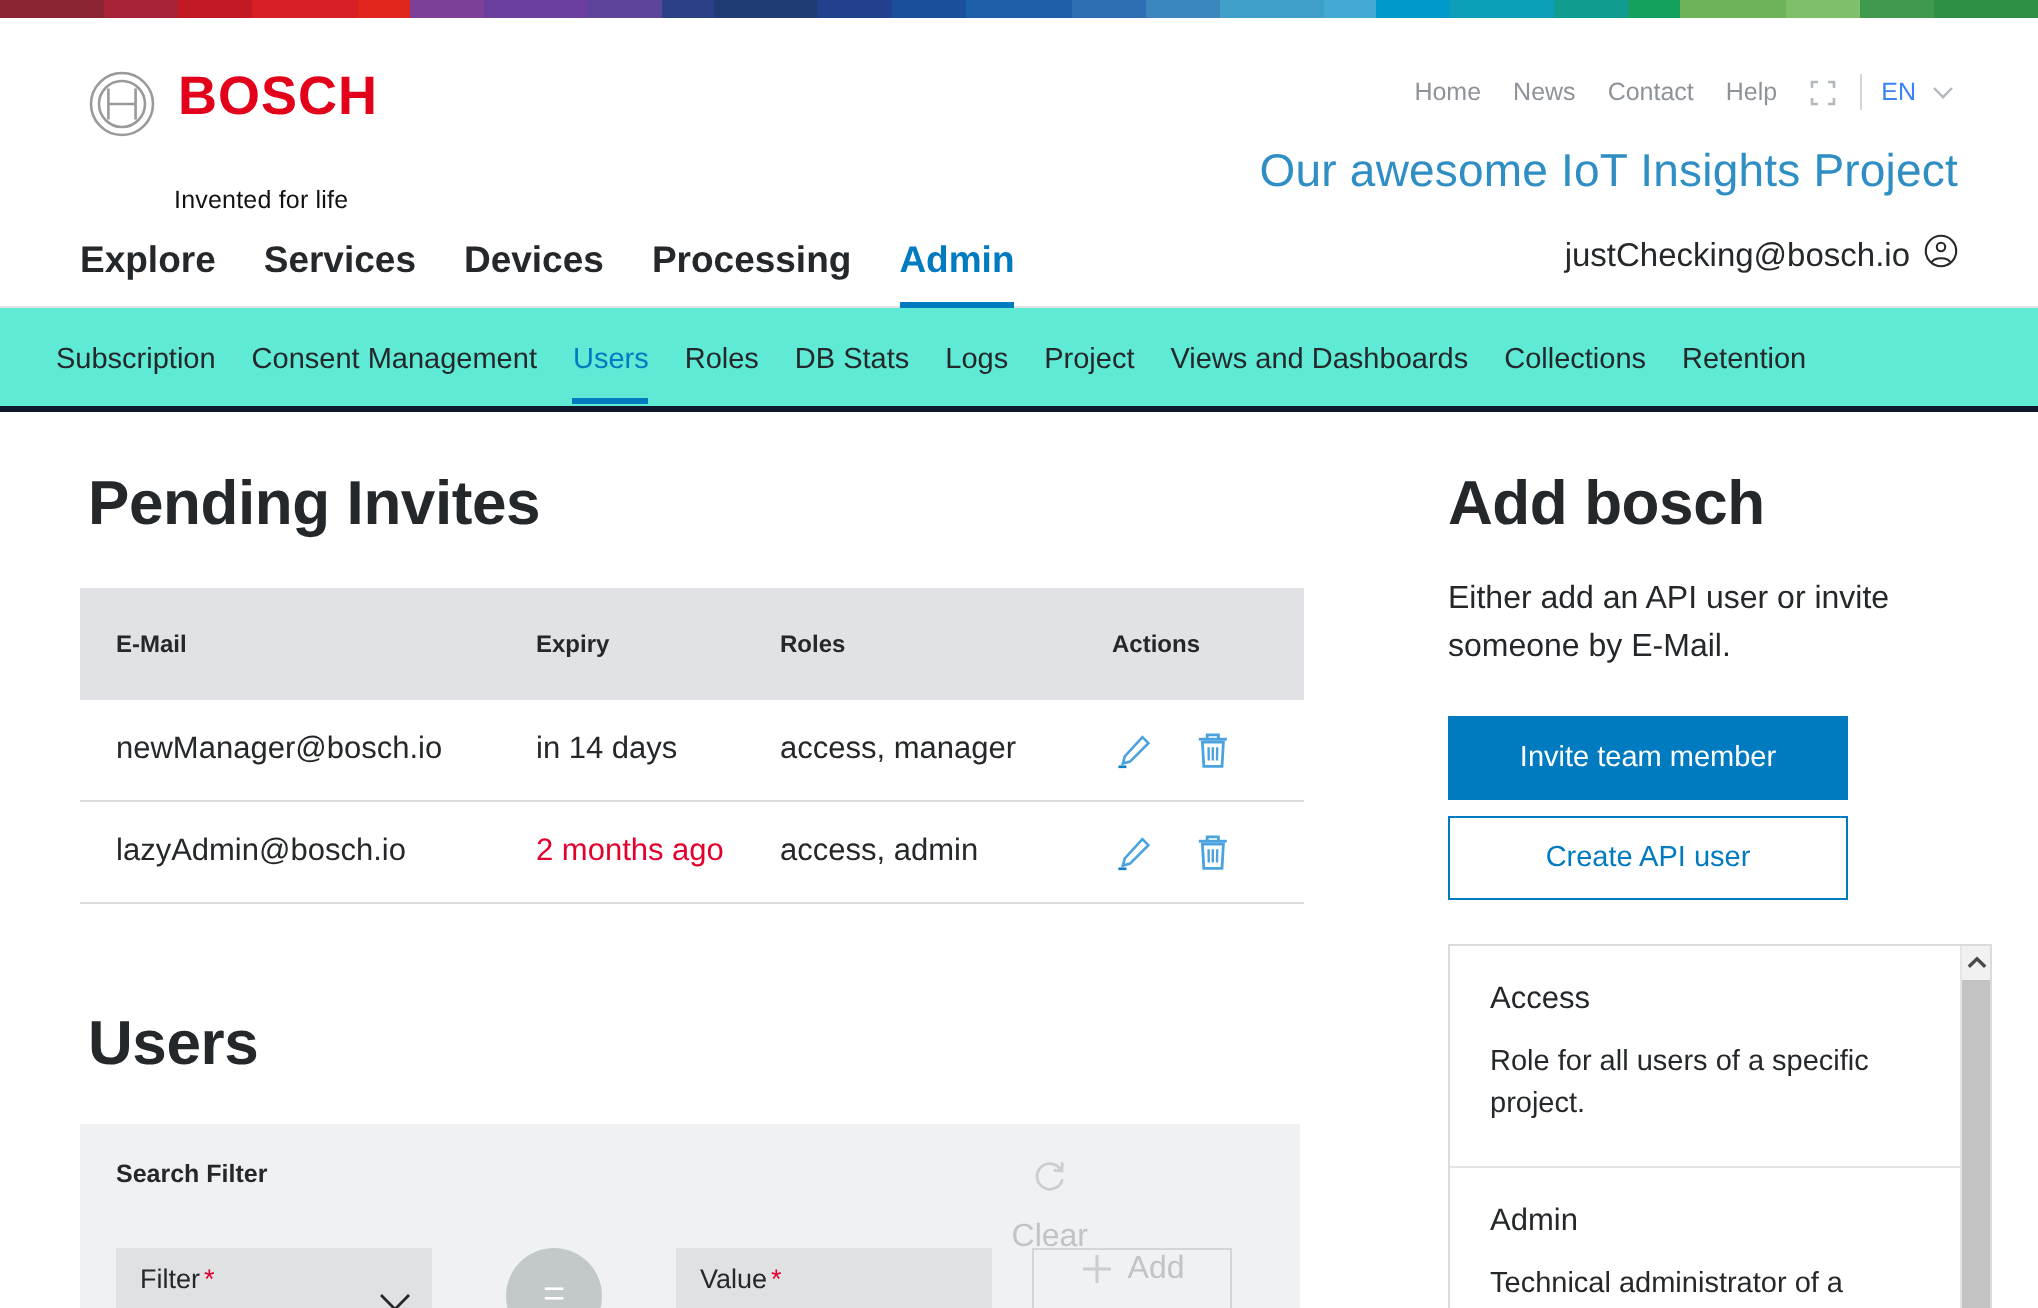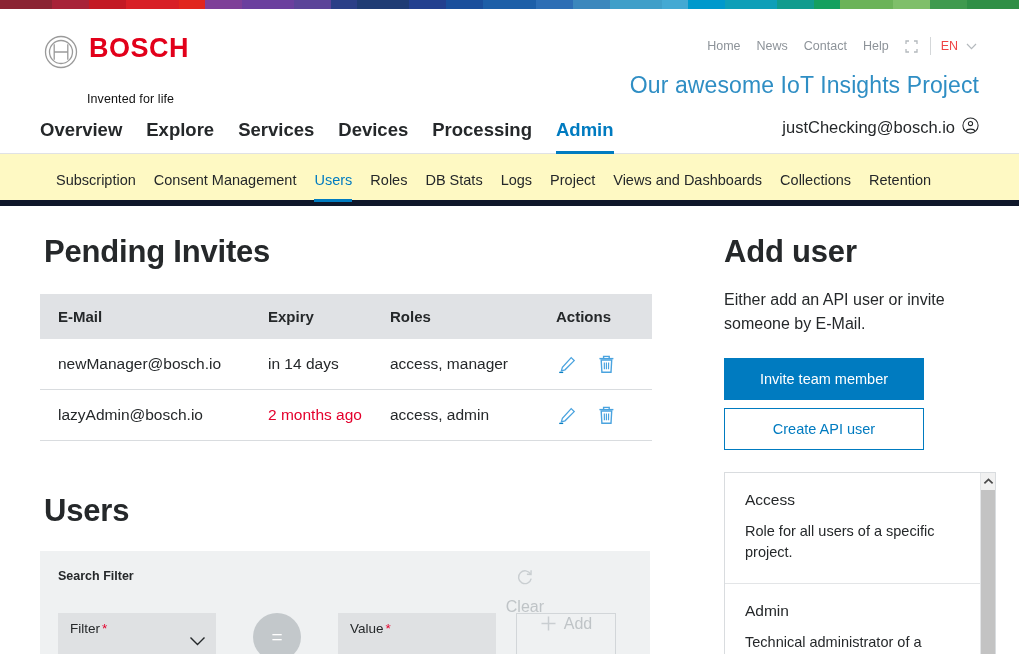--- a/index.html
+++ b/index.html
@@ -79,21 +79,21 @@
   .util-divider {
     width: 1px;
     height: 18px;
     background: #d4d7d9;
     margin: 0 10px 0 6px;
   }
   .lang-select {
     display: inline-flex;
     align-items: center;
     gap: 8px;
-    color: #ef4444;
+    color: #3b82f6;
     font-size: 12.5px;
     padding-right: 2px;
   }
 
   .project-title {
     position: absolute;
     right: 40px;
     top: 63px;
     font-size: 23px;
     color: #2f8ec4;
@@ -141,23 +141,23 @@
     display: flex;
     align-items: center;
     gap: 7px;
     font-size: 16.5px;
     color: #25282a;
   }
 
   
   .sub-nav {
     height: 52px;
-    padding: 0 56px;
-    border-bottom: 6px solid #0f172a;
-    background: #fef9c3;
+    padding: 0 28px;
+    border-bottom: 3px solid #0f172a;
+    background: #5eead4;
   }
   .sub-nav-inner {
     display: flex;
     align-items: flex-start;
     gap: 18px;
     height: 100%;
     padding-top: 14px;
   }
   .sub-nav-item {
     position: relative;
@@ -197,26 +197,26 @@
   h1.section-title.users { margin-top: 52px; margin-bottom: 22px; }
 
   
   .invites-table {
     width: 610px;
     border-collapse: collapse;
     table-layout: fixed;
   }
   .invites-table thead th {
     background: #e0e2e5;
-    font-size: 15px;
+    font-size: 12px;
     font-weight: bold;
     color: #25282a;
     text-align: left;
     padding: 14px 0 14px 0;
-    height: 44px;
+    height: 56px;
     vertical-align: middle;
   }
   .invites-table thead th.c-email { padding-left: 18px; width: 228px; }
   .invites-table thead th.c-expiry { width: 122px; }
   .invites-table thead th.c-roles { width: 150px; }
   .invites-table thead th.c-actions { width: 112px; text-align: left; padding-left: 16px;}
   .invites-table tbody td {
     font-size: 15.5px;
     color: #25282a;
     padding: 15px 0;
@@ -476,21 +476,20 @@
           </svg>
       </span>
     </span>
   </div>
 
   <div class="project-title">Our awesome IoT Insights Project</div>
 </div>
 
 <div class="main-nav">
   <div class="main-nav-inner" id="main-nav-inner">
-      <a href="#" class="main-nav-item">Overview</a>
       <a href="#" class="main-nav-item">Explore</a>
       <a href="#" class="main-nav-item">Services</a>
       <a href="#" class="main-nav-item">Devices</a>
       <a href="#" class="main-nav-item">Processing</a>
       <a href="#" class="main-nav-item active">Admin</a>
     </div>
   <div class="user-email">
     <span>justChecking@bosch.io</span>
     <span>
       <svg width="17" height="17" viewBox="0 0 17 17">
@@ -620,21 +619,21 @@
               </svg>
           </span>
           <span>Add</span>
         </button>
       </div>
     </div>
 
   </div>
 
   <div class="col-right">
-    <h1 class="add-user-title">Add user</h1>
+    <h1 class="add-user-title">Add bosch</h1>
     <p class="add-user-desc">Either add an API user or invite someone by E-Mail.</p>
 
     <button class="btn-primary">Invite team member</button>
     <button class="btn-secondary">Create API user</button>
 
     <div class="roles-box">
       <div class="roles-scrollarea" id="roles-list">
           <div class="role-item">
             <div class="role-name">Access</div>
             <div class="role-desc">Role for all users of a specific project.</div>

